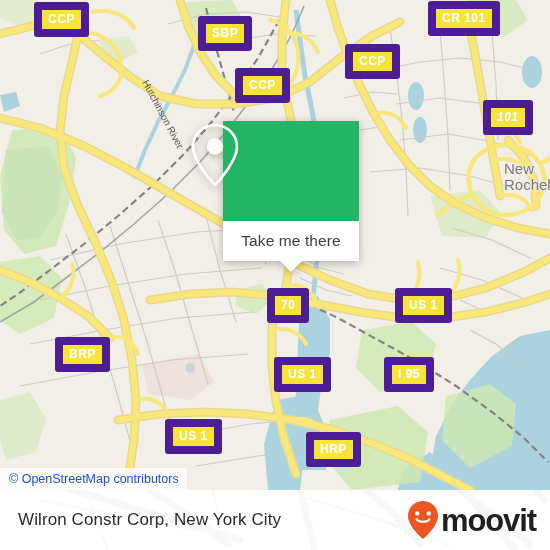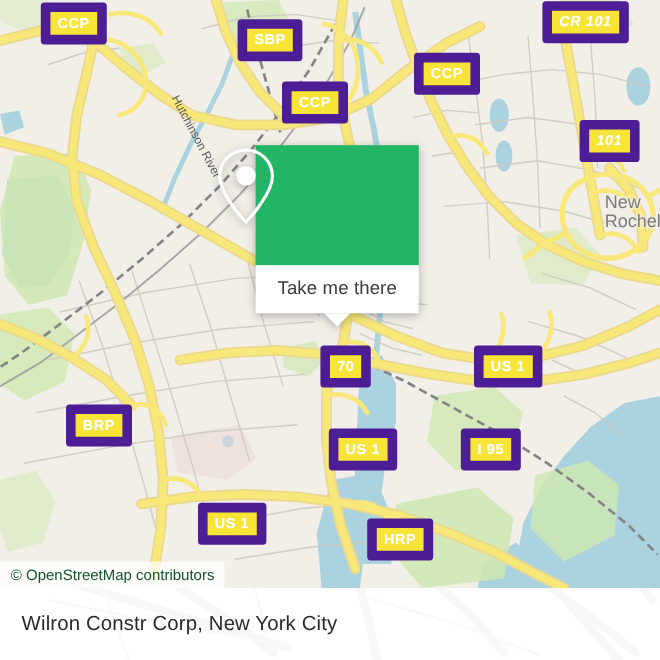--- a/index.html
+++ b/index.html
@@ -51,21 +51,21 @@
     position:absolute;
     color:#5b5b5b;
     font-size:10px;
     white-space:nowrap;
     transform-origin:0 0;
   }
 
   
   .popup{
     position:absolute;
-    left:177px;top:121px;
+    left:187px;top:121px;
     width:136px;
     filter:drop-shadow(0 2px 4px rgba(0,0,0,.28));
     padding-left:36px;
   }
   .popup-top{
     height:100px;
     background:#22b565;
     display:flex;align-items:center;justify-content:center;
   }
   .popup-pin{display:block;}
@@ -89,21 +89,21 @@
     border-top:11px solid #ffffff;
   }
 
   
   .attribution{
     position:absolute;left:0;bottom:0;
     height:22px;
     display:flex;align-items:center;
     padding:0 8px 0 9px;
     background:rgba(255,255,255,.78);
-    color:#14532d;
+    color:#1d4ed8;
     font-size:12.5px;
     white-space:nowrap;
   }
 
   
   .footer{
     position:absolute;left:0;top:490px;
     width:550px;height:60px;
     background:#ffffff;
     display:flex;align-items:center;
@@ -305,21 +305,21 @@
                    C502,220 480,212 472,194 C464,176 470,158 486,150 Z"></path>
           <path d="M472,194 L452,204 L436,216"></path>
           <path d="M540,164 L550,158"></path>
         </g>
       </g>
     </svg>
 
     <div>
       <div class="shield big" style="left:34px;top:2px;">CCP</div>
       <div class="shield big" style="left:198px;top:16px;">SBP</div>
-      <div class="shield big" style="left:452px;top:1px;font-style:italic;">CR 101</div>
+      <div class="shield big" style="left:428px;top:1px;">CR 101</div>
       <div class="shield big" style="left:345px;top:44px;">CCP</div>
       <div class="shield big" style="left:235px;top:68px;">CCP</div>
       <div class="shield big" style="left:483px;top:100px;font-style:italic;">101</div>
       <div class="shield big" style="left:267px;top:288px;">70</div>
       <div class="shield big" style="left:395px;top:288px;">US 1</div>
       <div class="shield big" style="left:55px;top:289px;margin-top:48px;">BRP</div>
       <div class="shield big" style="left:274px;top:357px;">US 1</div>
       <div class="shield big" style="left:384px;top:357px;">I 95</div>
       <div class="shield big" style="left:165px;top:419px;">US 1</div>
       <div class="shield big" style="left:306px;top:432px;text-align:right;">HRP</div>
@@ -367,14 +367,24 @@
       <g fill="none" stroke="#cccccc" stroke-width="2.4">
         <path d="M40,500 L140,520 L240,538"></path>
         <path d="M300,496 L380,520 L450,546"></path>
         <path d="M80,470 L96,520 L108,550"></path>
         <path d="M210,480 L222,528"></path>
       </g>
     </svg>
 
     <div class="footer-title">Wilron Constr Corp, New York City</div>
 
+    <div class="brand">
+      <svg width="34" height="40" viewBox="0 0 34 40">
+        <path d="M17 1 C8.7 1 2 7.7 2 16 C2 25.5 13 35.5 17 39
+                 C21 35.5 32 25.5 32 16 C32 7.7 25.3 1 17 1 Z" fill="#ee5421"></path>
+        <circle cx="11.3" cy="13.4" r="2.2" fill="#ffffff"></circle>
+        <circle cx="22.7" cy="13.4" r="2.2" fill="#ffffff"></circle>
+        <path d="M10.5 19.2 C12.6 22.6 21.4 22.6 23.5 19.2" stroke="#ffffff" stroke-width="2.2" fill="none" stroke-linecap="round"></path>
+      </svg>
+      <span class="brand-word">moovit</span>
+    </div>
   </div>
 </div>
 
 </body></html>

